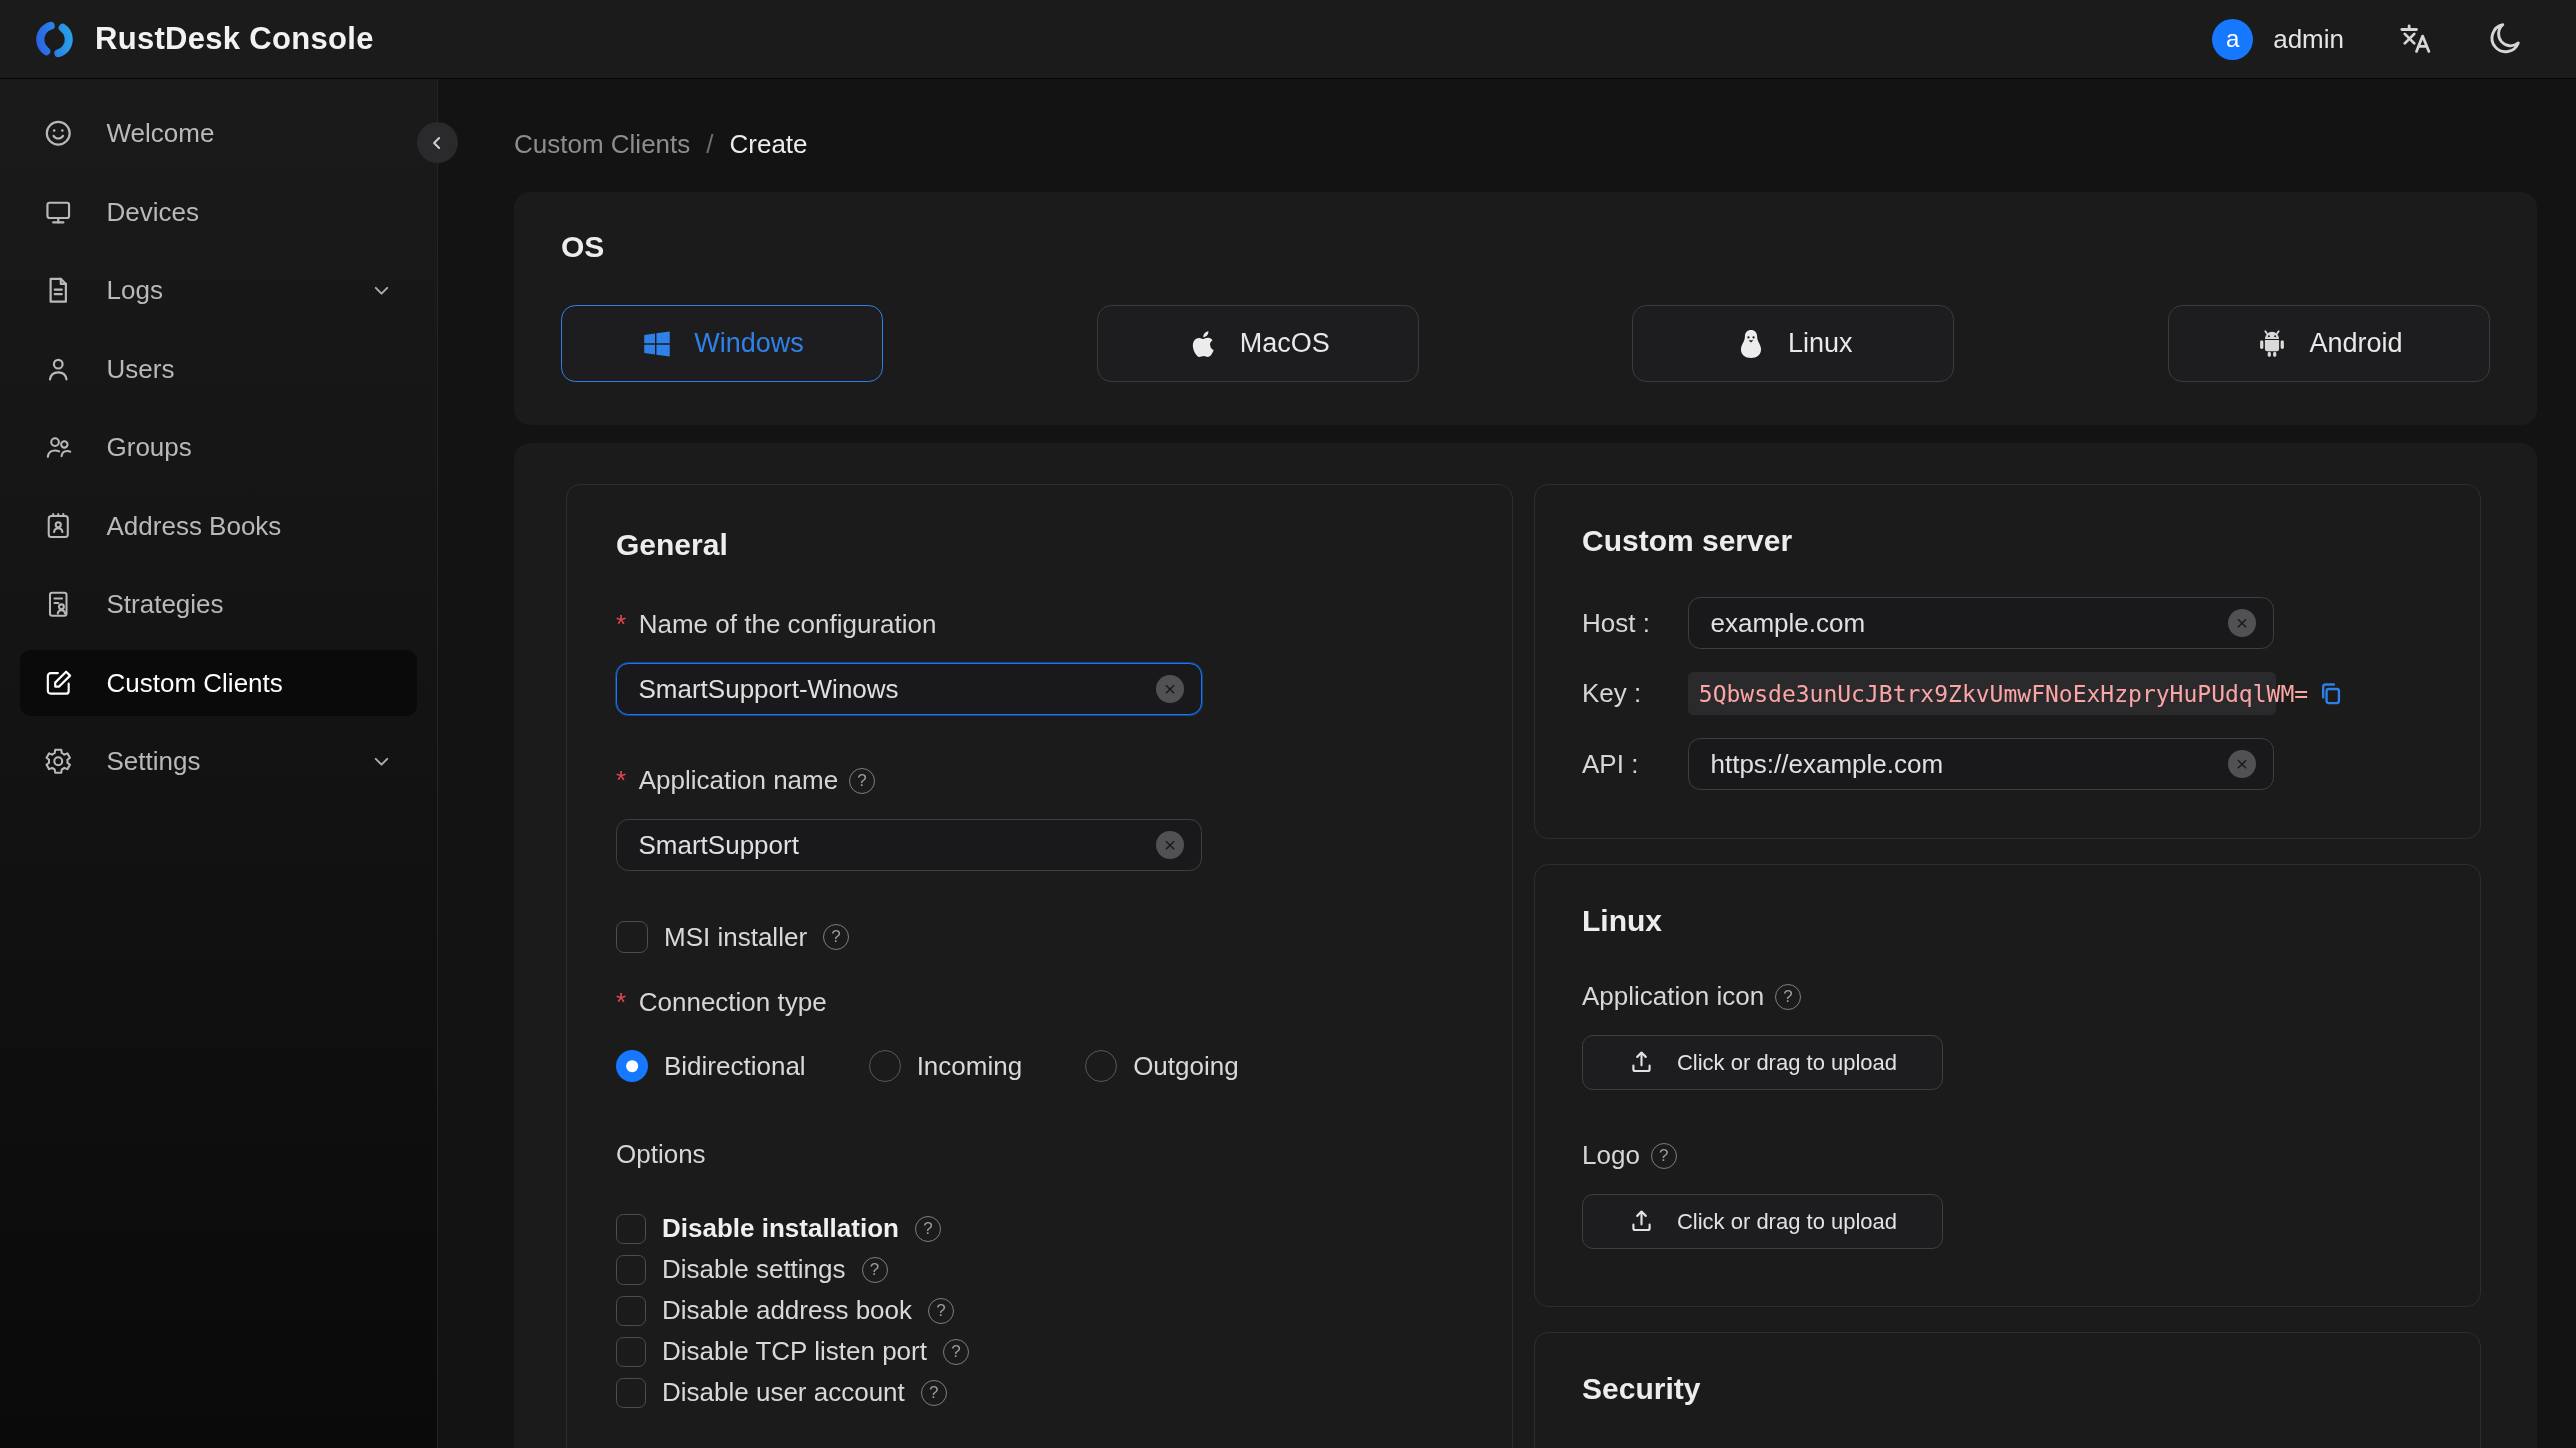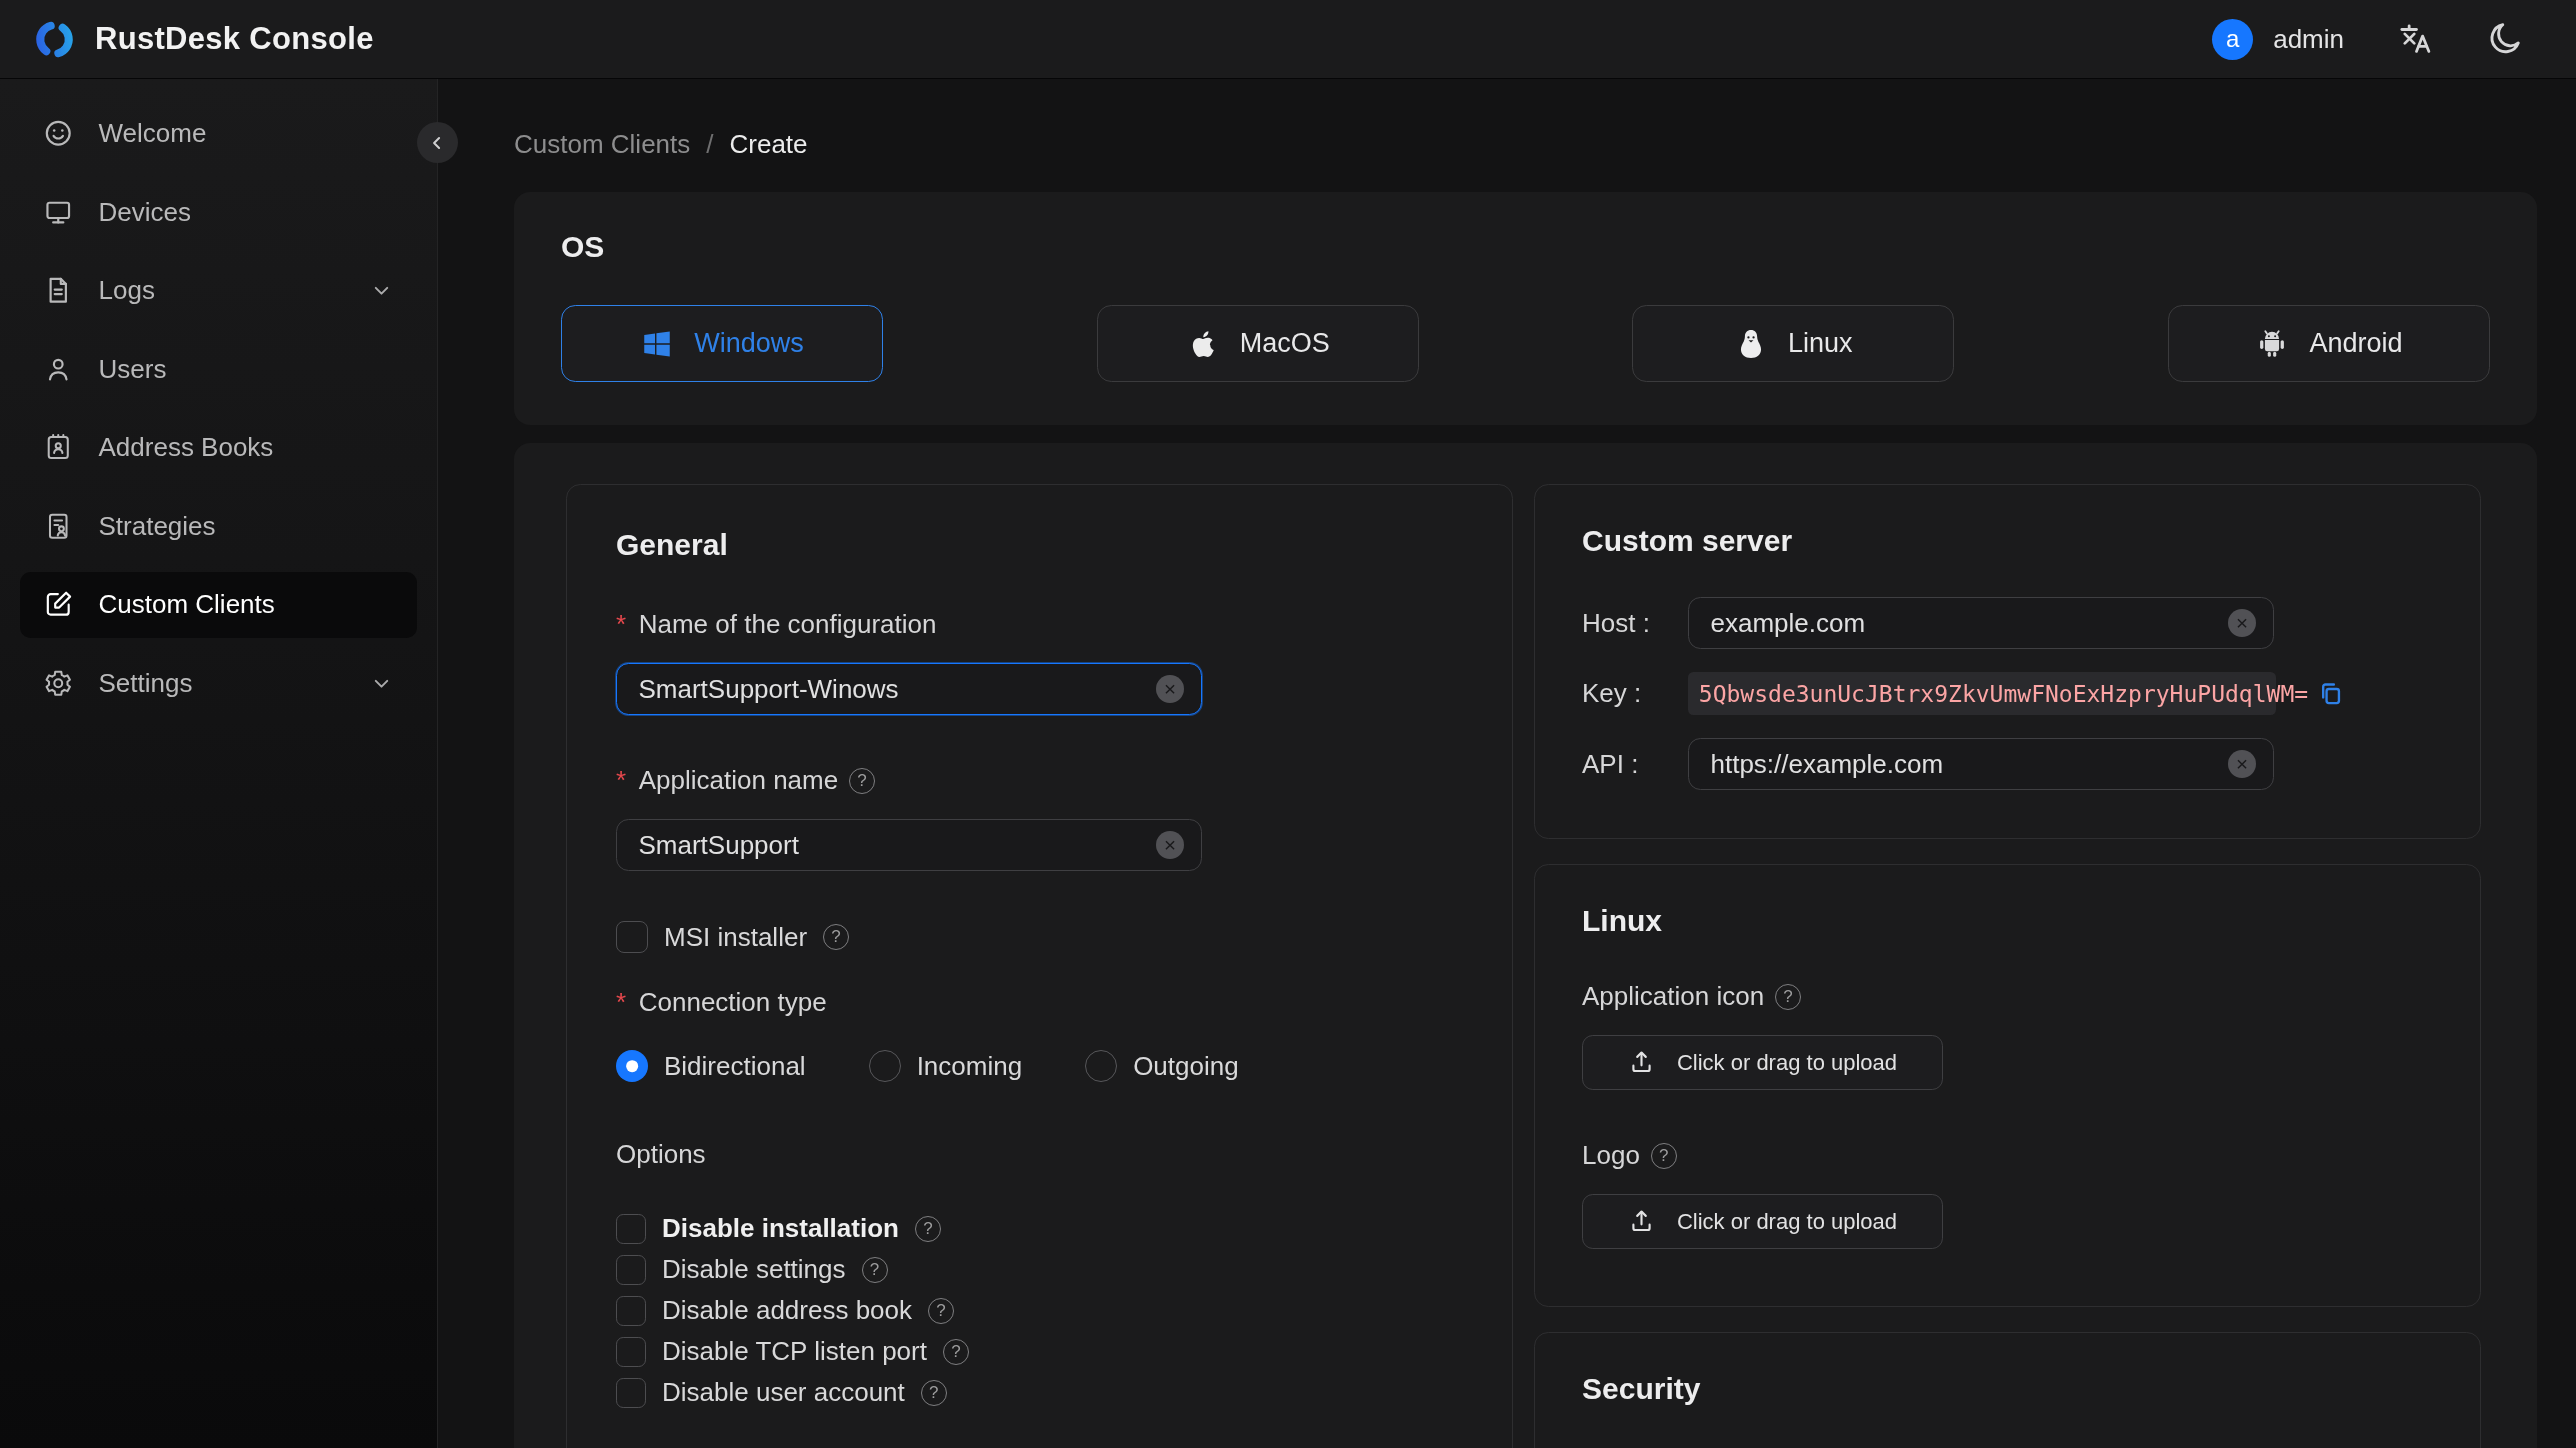--- a/index.html
+++ b/index.html
@@ -19,21 +19,21 @@
             display:flex; align-items:center; justify-content:center; font-size:24px; }
   .username { color:#e4e4e5; font-size:26px; }
   .icon-btn { color:#d6d6d7; display:flex; cursor:pointer; }
 
   
   .shell { flex:1; display:flex; min-height:0; }
   aside { width:438px; flex:0 0 auto; position:relative; padding-top:21.5px;
           background:linear-gradient(180deg,#1a1a1b 0%,#151516 35%,#0a0a0b 100%);
           border-right:0.9px solid #242425; }
   .side-item { height:66px; margin:0 20px 12.5px; border-radius:10.8px; display:flex;
-               align-items:center; padding:0 23px; gap:25px; color:#b9b9ba; cursor:pointer;justify-content:space-between; }
+               align-items:center; padding:0 23px; gap:33px; color:#b9b9ba; cursor:pointer;justify-content:space-between; }
   .side-item.active { background:#0a0a0b; color:#ffffff; }
   .si-icon { display:flex; }
   .si-label { font-size:26px; flex:1; white-space:nowrap; }
   .si-chevron { display:flex; color:#ababac; }
   .collapse-btn { position:absolute; top:43px; right:-20.6px; width:41px; height:41px;
                   border-radius:50%; background:#2a2a2c; border:none; color:#cfcfd0;
                   display:flex; align-items:center; justify-content:center; cursor:pointer; z-index:5; }
 
   
   main { flex:1; padding:27px 39px 0 76px; overflow:hidden; }
@@ -187,20 +187,31 @@
         <span class="si-icon">
           <svg width="30.5" height="30.5" viewBox="0 0 24 24" fill="none" stroke="currentColor" stroke-width="1.7" stroke-linecap="round">
             <circle cx="12" cy="8" r="3.4"></circle>
               <path d="M5.5 20c.5-3.6 3-5.6 6.5-5.6s6 2 6.5 5.6"></path>
           </svg>
         </span>
         <span class="si-label">Users</span>
       </div>
       <div class="side-item">
         <span class="si-icon">
+          <svg width="30.5" height="30.5" viewBox="0 0 24 24" fill="none" stroke="currentColor" stroke-width="1.6" stroke-linecap="round">
+            <circle cx="9.5" cy="8" r="3"></circle>
+              <path d="M3.8 19.5c.4-3.1 2.6-5 5.7-5 1.2 0 2.3.3 3.2.8"></path>
+            <circle cx="16.8" cy="9.8" r="2.5"></circle>
+              <path d="M14.6 19c.3-2.5 2-4.1 4.4-4.1.9 0 1.7.2 2.4.6"></path>
+          </svg>
+        </span>
+        <span class="si-label">Groups</span>
+      </div>
+      <div class="side-item">
+        <span class="si-icon">
           <svg width="30.5" height="30.5" viewBox="0 0 24 24" fill="none" stroke="currentColor" stroke-width="1.6" stroke-linecap="round" stroke-linejoin="round">
             <rect x="4.5" y="4" width="15" height="16.5" rx="2"></rect>
             <path d="M8 4V2.3M12 4V2.3M16 4V2.3"></path>
             <circle cx="12" cy="10.8" r="2"></circle>
               <path d="M8.7 16.5c.3-1.9 1.6-2.9 3.3-2.9s3 1 3.3 2.9"></path>
           </svg>
         </span>
         <span class="si-label">Address Books</span>
       </div>
       <div class="side-item">

